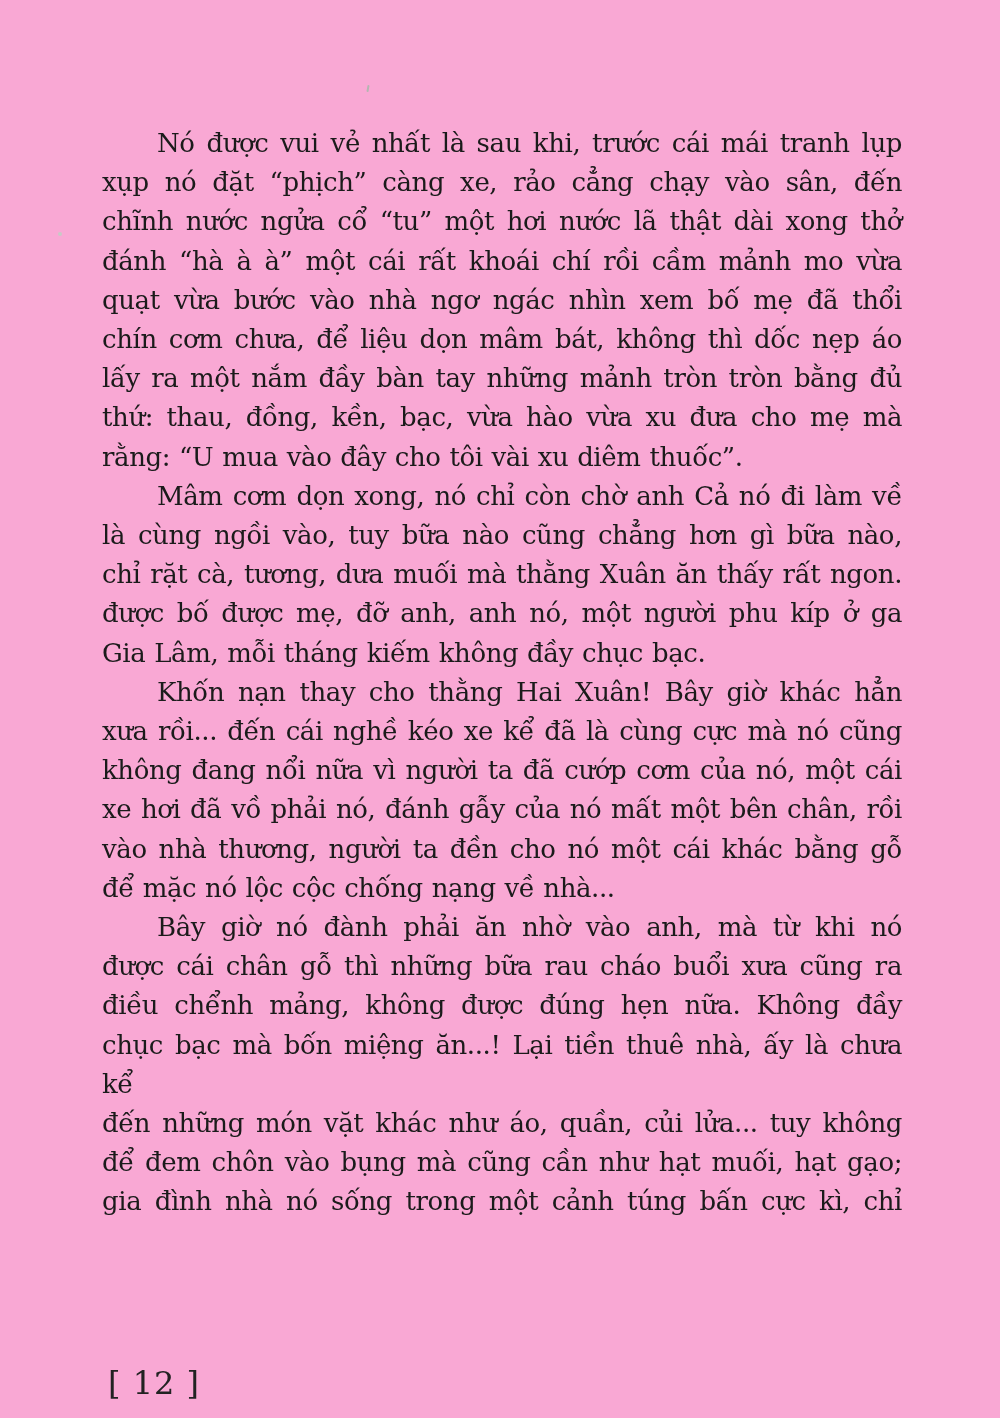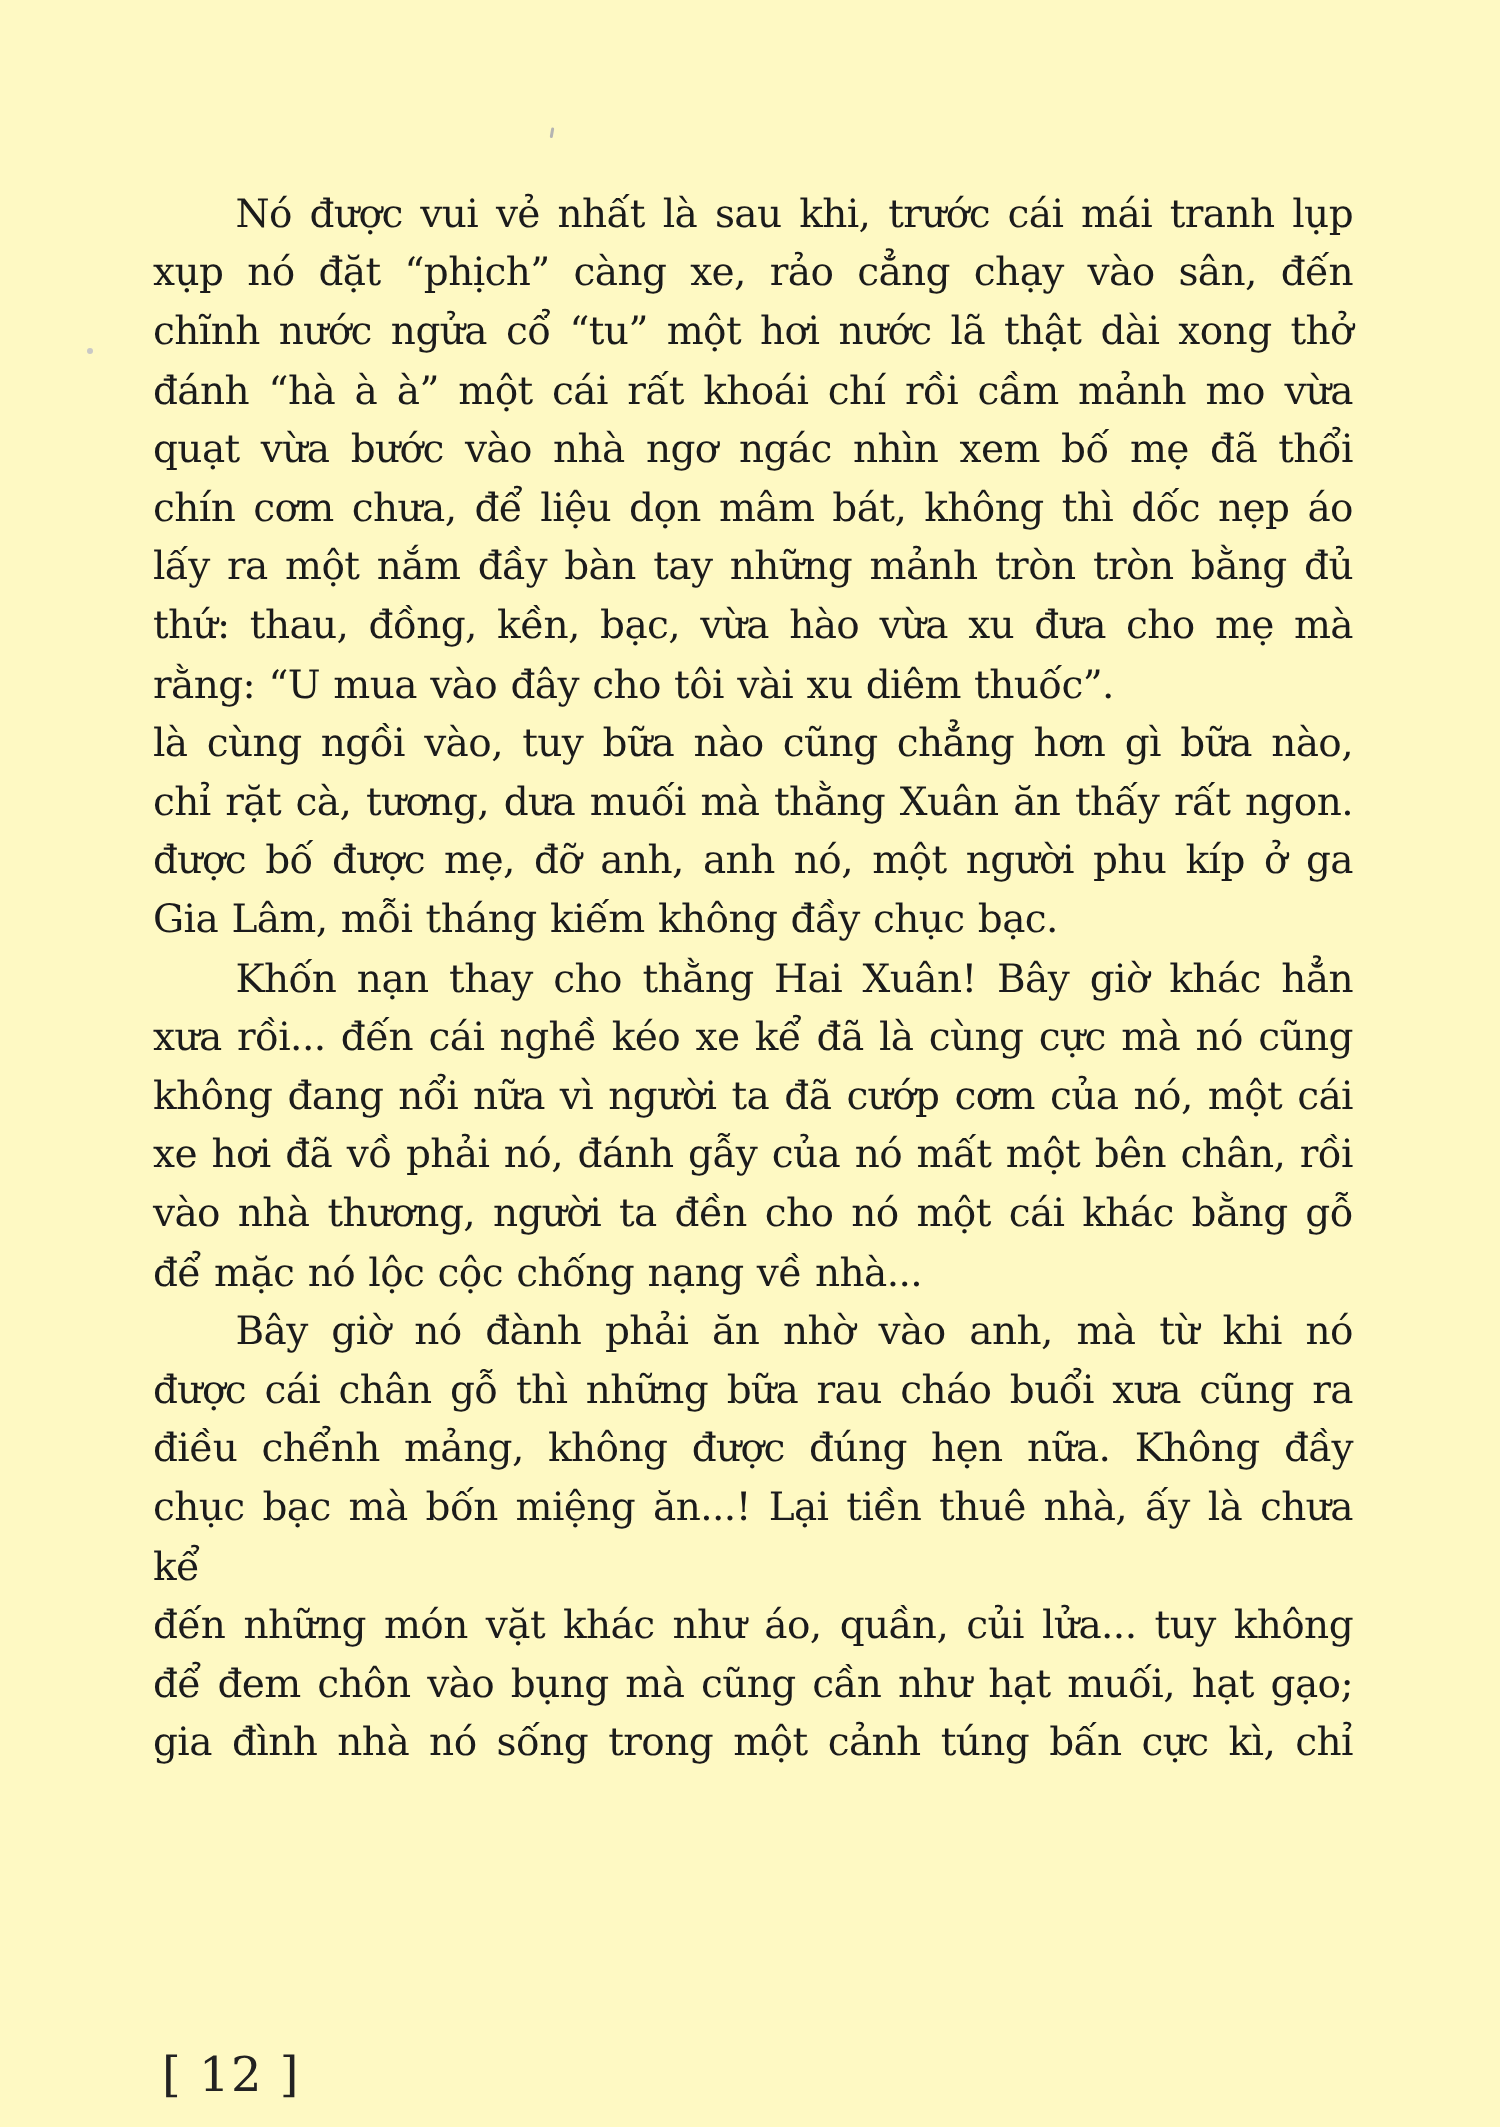--- a/index.html
+++ b/index.html
@@ -5,21 +5,21 @@
   html, body {
     margin: 0;
     padding: 0;
     background: #e8e8e6;
   }
   .page {
     position: relative;
     width: 1000px;
     height: 1418px;
     margin: 0 auto;
-    background: #fef9c3;
+    background: #f9a8d4;
     overflow: hidden;
     font-family: "DejaVu Serif", "Liberation Serif", serif;
     color: #1b1b1b;
   }
   .text-block {
     position: absolute;
     left: 102px;
     top: 124px;
     width: 800px;
   }
@@ -86,20 +86,21 @@
       <div class="line">chĩnh nước ngửa cổ “tu” một hơi nước lã thật dài xong thở</div>
       <div class="line">đánh “hà à à” một cái rất khoái chí rồi cầm mảnh mo vừa</div>
       <div class="line">quạt vừa bước vào nhà ngơ ngác nhìn xem bố mẹ đã thổi</div>
       <div class="line">chín cơm chưa, để liệu dọn mâm bát, không thì dốc nẹp áo</div>
       <div class="line">lấy ra một nắm đầy bàn tay những mảnh tròn tròn bằng đủ</div>
       <div class="line">thứ: thau, đồng, kền, bạc, vừa hào vừa xu đưa cho mẹ mà</div>
       <div class="line last">rằng: “U mua vào đây cho tôi vài xu diêm thuốc”.</div>
     </div>
 
     <div class="para">
+      <div class="line first">Mâm cơm dọn xong, nó chỉ còn chờ anh Cả nó đi làm về</div>
       <div class="line">là cùng ngồi vào, tuy bữa nào cũng chẳng hơn gì bữa nào,</div>
       <div class="line">chỉ rặt cà, tương, dưa muối mà thằng Xuân ăn thấy rất ngon.</div>
       <div class="line">được bố được mẹ, đỡ anh, anh nó, một người phu kíp ở ga</div>
       <div class="line last">Gia Lâm, mỗi tháng kiếm không đầy chục bạc.</div>
     </div>
 
     <div class="para">
       <div class="line first">Khốn nạn thay cho thằng Hai Xuân! Bây giờ khác hẳn</div>
       <div class="line">xưa rồi... đến cái nghề kéo xe kể đã là cùng cực mà nó cũng</div>
       <div class="line">không đang nổi nữa vì người ta đã cướp cơm của nó, một cái</div>

